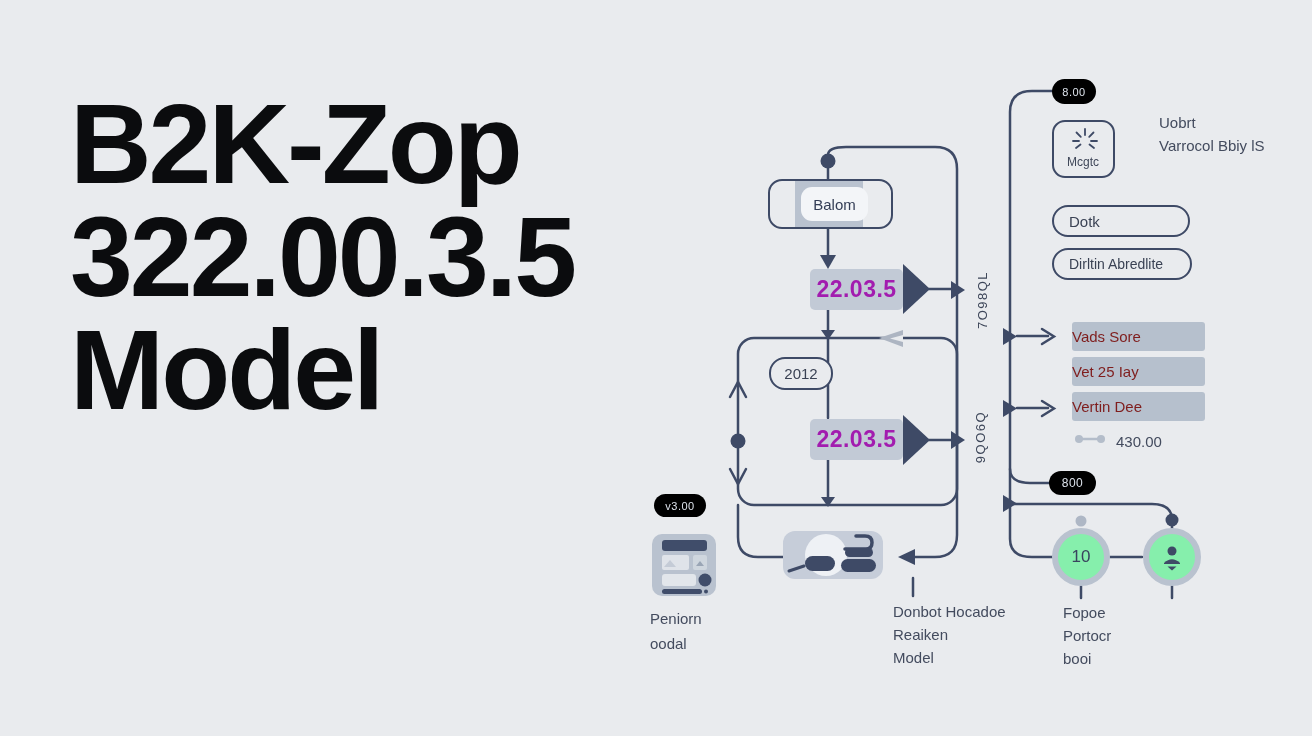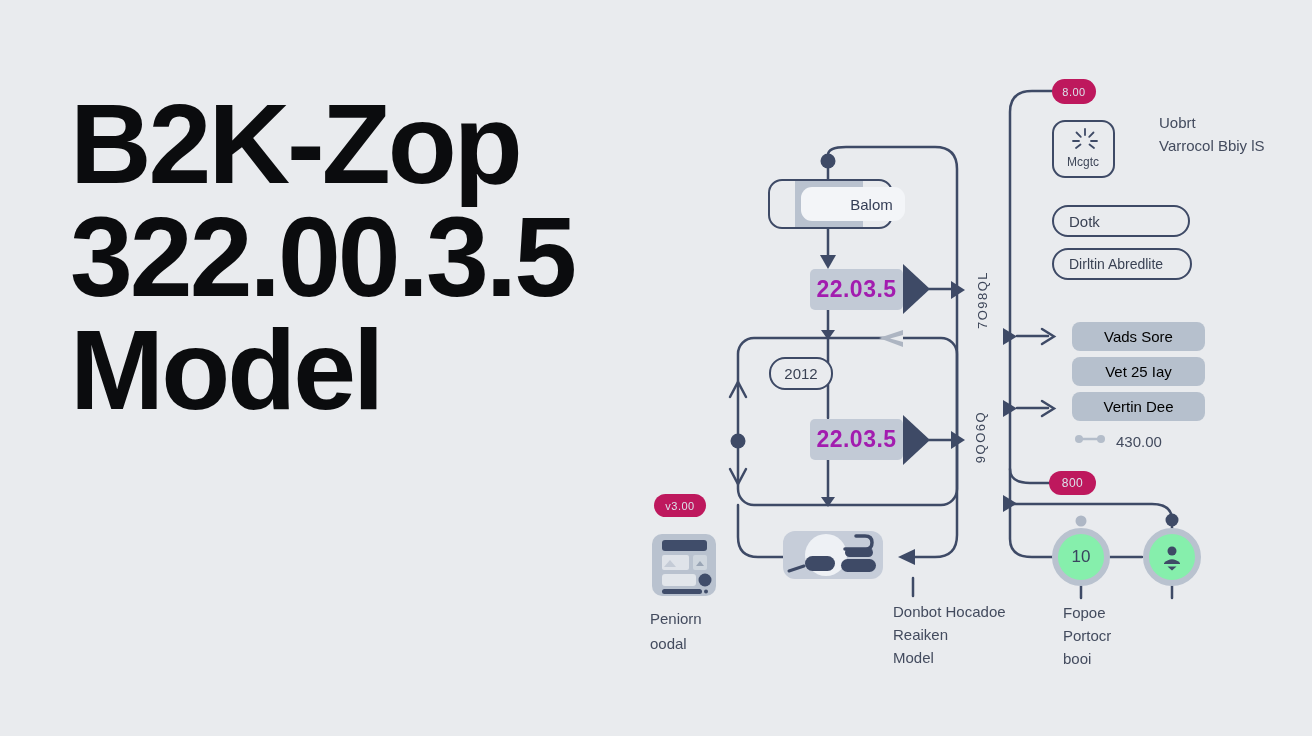--- a/index.html
+++ b/index.html
@@ -12,24 +12,24 @@
   
   .title{left:70px;top:88px;font-size:113px;line-height:113px;font-weight:bold;
          letter-spacing:-3px;color:#0b0c0e;white-space:nowrap;}
   .title span{display:block;}
 
   
   .outline{border:2.5px solid #3e4a66;border-radius:14px;background:#e9ebee;box-sizing:border-box;}
   .grayfill{background:#c2cad6;border-radius:5px;box-sizing:border-box;
             display:flex;align-items:center;justify-content:center;}
   .verbox{font-size:23px;font-weight:600;color:#a21caf;letter-spacing:.5px;}
-  .badge{background:#be185d;border-radius:13px;color:#dce2eb;font-size:11px;
+  .badge{background:#000000;border-radius:13px;color:#dce2eb;font-size:11px;
          display:flex;align-items:center;justify-content:center;letter-spacing:.5px;}
-  .btn{background:#b6c0cd;border-radius:8px;display:flex;align-items:center;justify-content:center;
-       font-size:15px;color:#000000;}
+  .btn{background:#b6c0cd;border-radius:3px;display:flex;align-items:center;justify-content:flex-start;
+       font-size:15px;color:#7f1d1d;}
   .cap{font-size:15px;line-height:23px;color:#434b5e;}
   .vlabel{width:120px;height:20px;line-height:20px;text-align:center;transform:rotate(-90deg);
           font-size:13px;letter-spacing:1.5px;color:#3d4659;}
   .circle-node{width:46px;height:46px;border-radius:50%;border:6px solid #b9c2cf;background:#86efac;
                display:flex;align-items:center;justify-content:center;}
   .pill-note{border:2.5px solid #3e4a66;border-radius:16px;background:#e9ebee;box-sizing:border-box;
              display:flex;align-items:center;font-size:15px;padding-left:15px;color:#3a4254;}
 </style>
 </head>
 <body>
@@ -112,21 +112,21 @@
   <div class="abs lay title">
     <span>B2K-Zop</span>
     <span>322.00.3.5</span>
     <span>Model</span>
   </div>
 
   <div class="abs lay" style="left:768px;top:179px;width:125px;height:50px;">
     <div class="abs" style="left:27px;top:0;width:68px;height:50px;background:#b9c2cf;border-radius:2px;"></div>
     <div class="abs outline" style="left:0;top:0;width:125px;height:50px;background:transparent;"></div>
     <div class="abs" style="left:33px;top:8px;width:67px;height:34px;border-radius:11px;background:#f3f5f8;
-                display:flex;align-items:center;justify-content:center;padding-left:37px;">
+                display:flex;align-items:center;justify-content:center;">
       <span style="font-size:15px;color:#333d55;">Balom</span>
     </div>
   </div>
 
   <div class="abs lay grayfill" style="left:810px;top:269px;width:93px;height:41px;">
     <span class="verbox">22.03.5</span>
   </div>
 
   <div class="abs lay outline" style="left:769px;top:357px;width:64px;height:33px;border-radius:16px;
               display:flex;align-items:center;justify-content:center;">

